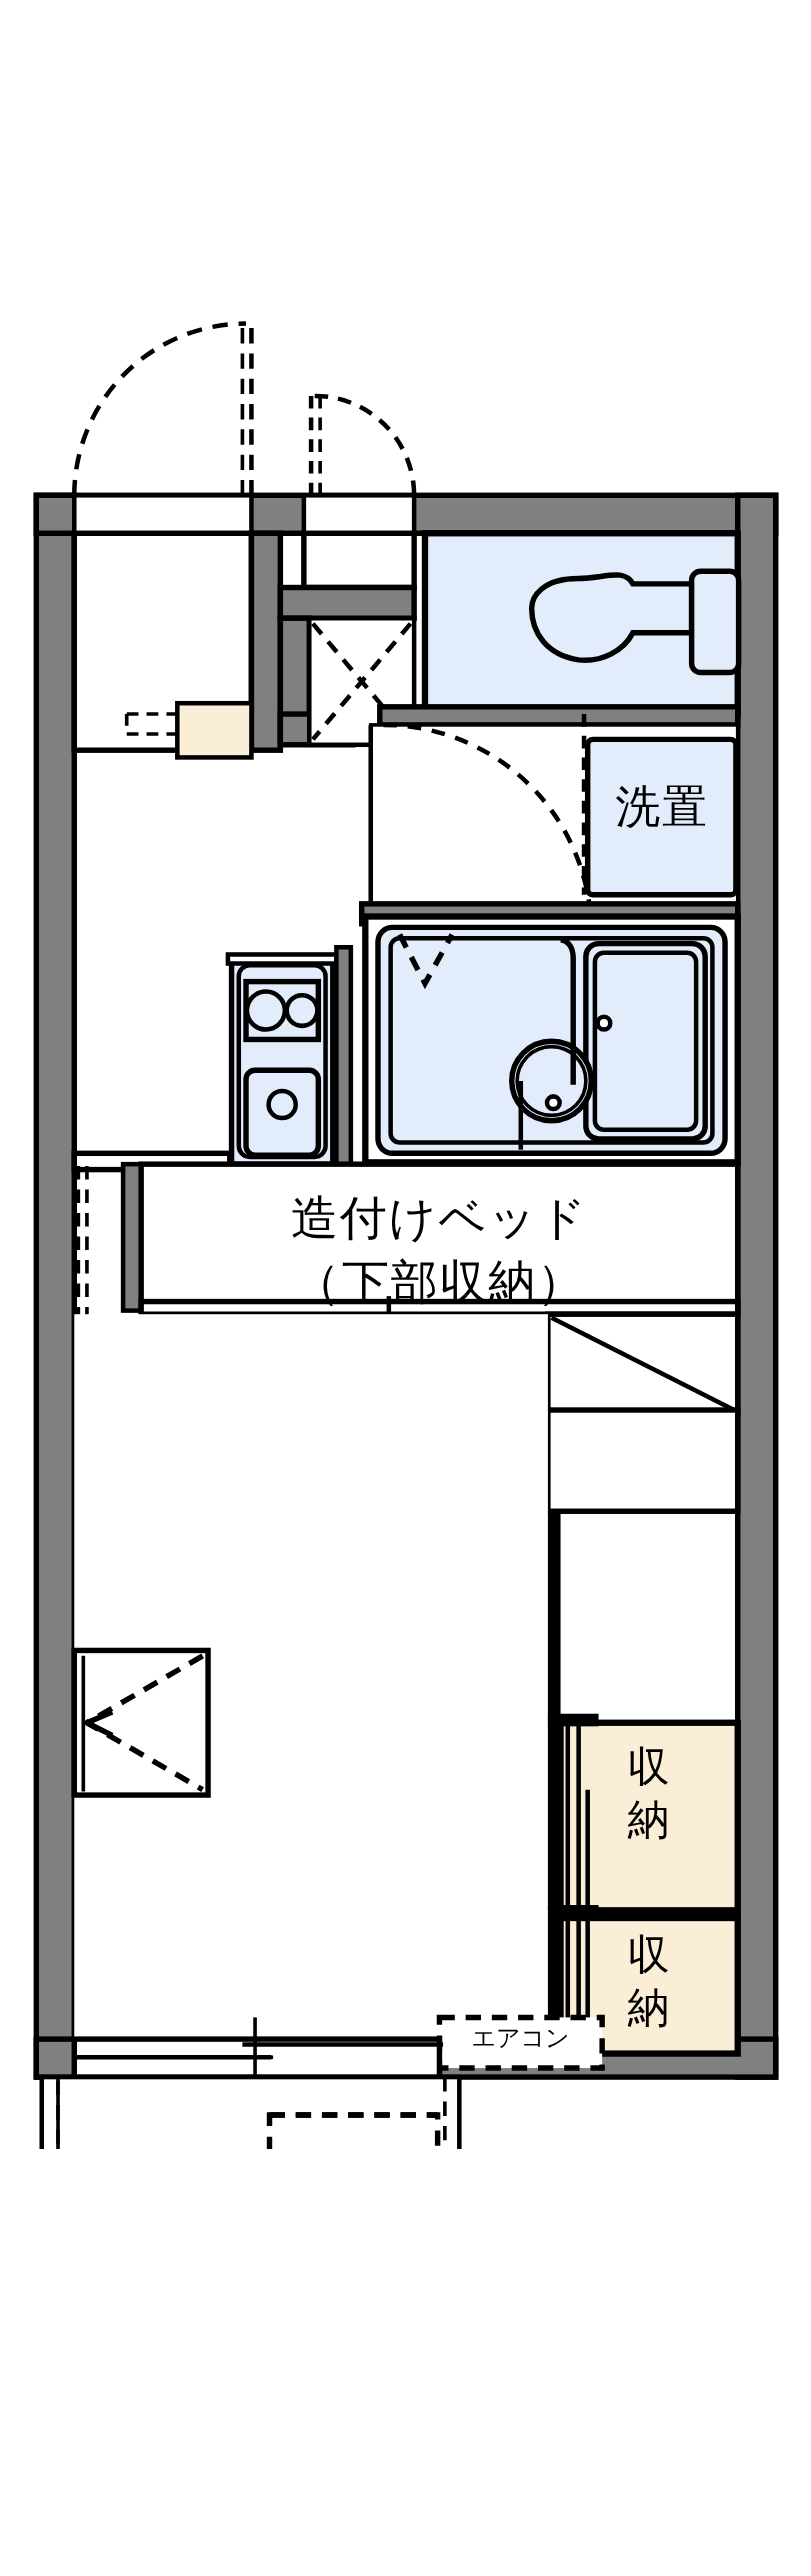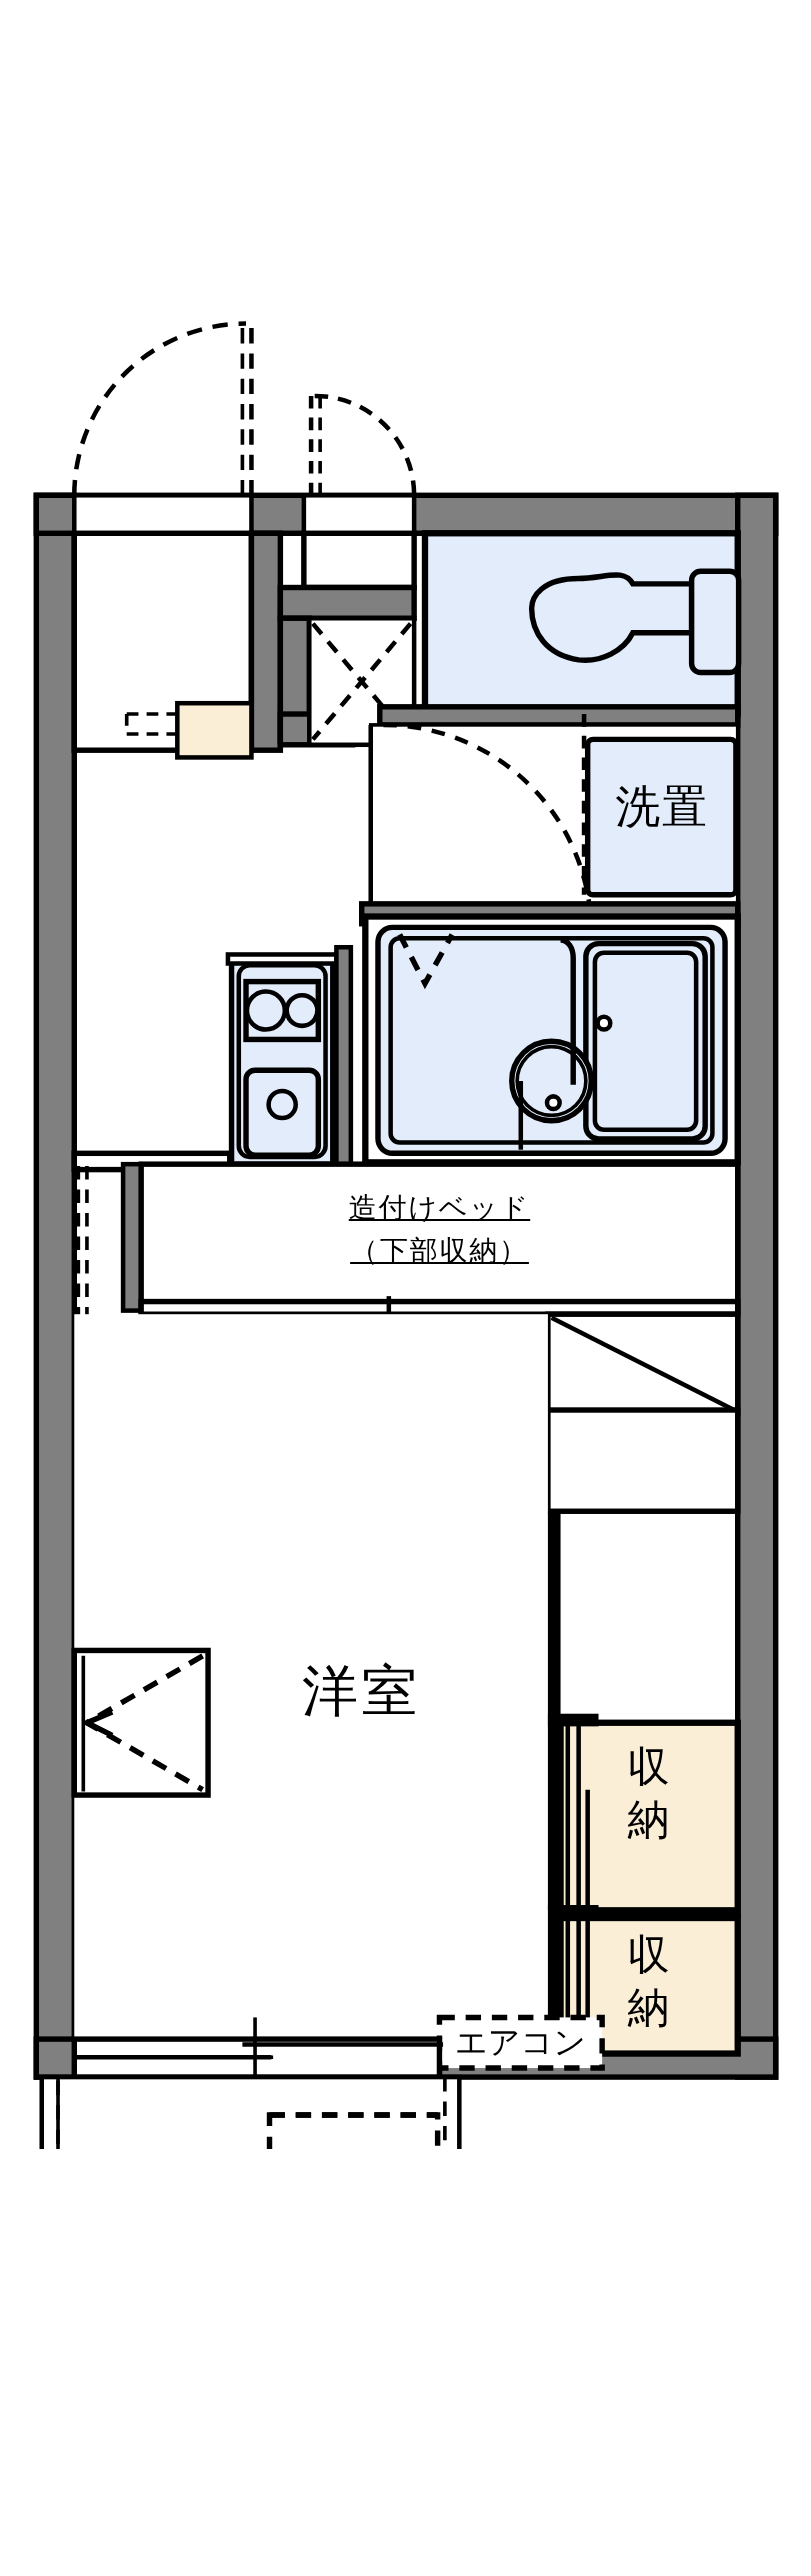--- a/index.html
+++ b/index.html
@@ -208,38 +208,35 @@
       <rect x="298" y="2340" width="186" height="110" fill="none" stroke="#000" stroke-width="6" stroke-dasharray="17,12"></rect>
       <path d="M 298 2340 L 484 2340" fill="none" stroke="#000" stroke-width="6" stroke-dasharray="17,12"></path>
     </g>
 
   </svg>
 
   <div class="lbl" style="left:604px; top:783px; width:116px; font-size:45px; letter-spacing:1.8px;">
     <span>洗置</span>
   </div>
 
-  <div class="lbl" style="left:141px; top:1193px; width:597px; font-size:28px; letter-spacing:1.8px;text-decoration:underline;">
+  <div class="lbl" style="left:141px; top:1193px; width:597px; font-size:47px; letter-spacing:1.8px;">
     <div>造付けベッド</div>
     <div style="margin-top:13px;">（下部収納）</div>
   </div>
 
-  <div class="lbl" style="left:226px; top:1661px; width:271px; font-size:56px; letter-spacing:3.6px;">
-    <span>洋室</span>
-  </div>
 
 
   <div class="lbl-vert" style="left:560px; top:1746px; width:177px; font-size:42px;">
     <div>収</div>
     <div style="margin-top:11px;">納</div>
   </div>
 
   <div class="lbl-vert" style="left:560px; top:1934px; width:177px; font-size:42px;">
     <div>収</div>
     <div style="margin-top:11px;">納</div>
   </div>
 
-  <div class="lbl" style="left:439px; top:2025px; width:163px; font-size:32px; letter-spacing:0px;">
+  <div class="lbl" style="left:439px; top:2025px; width:163px; font-size:24px; letter-spacing:0px;">
     <span>エアコン</span>
   </div>
 
 </div>
 
 
 </body></html>

